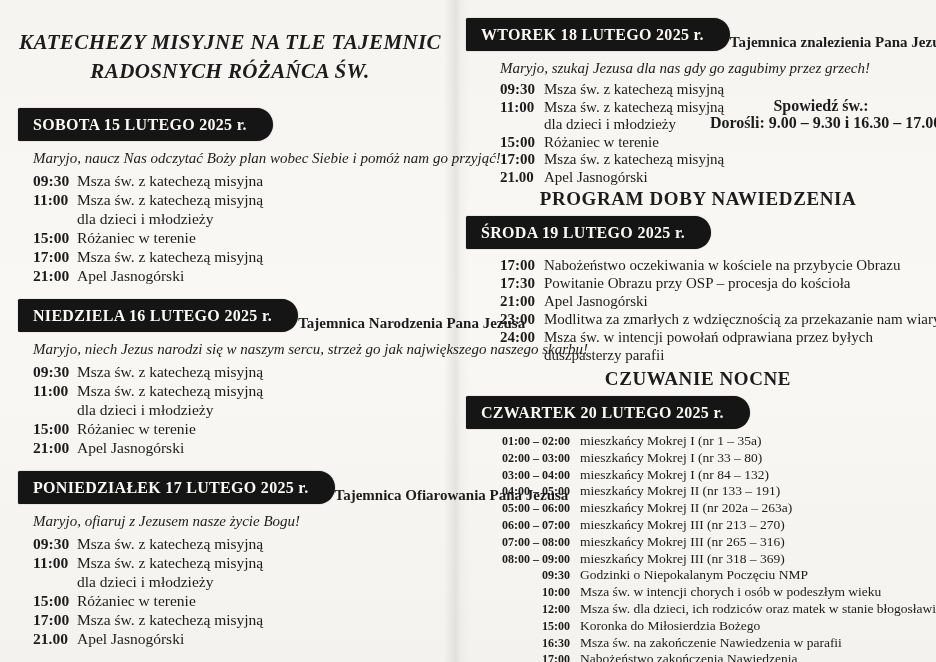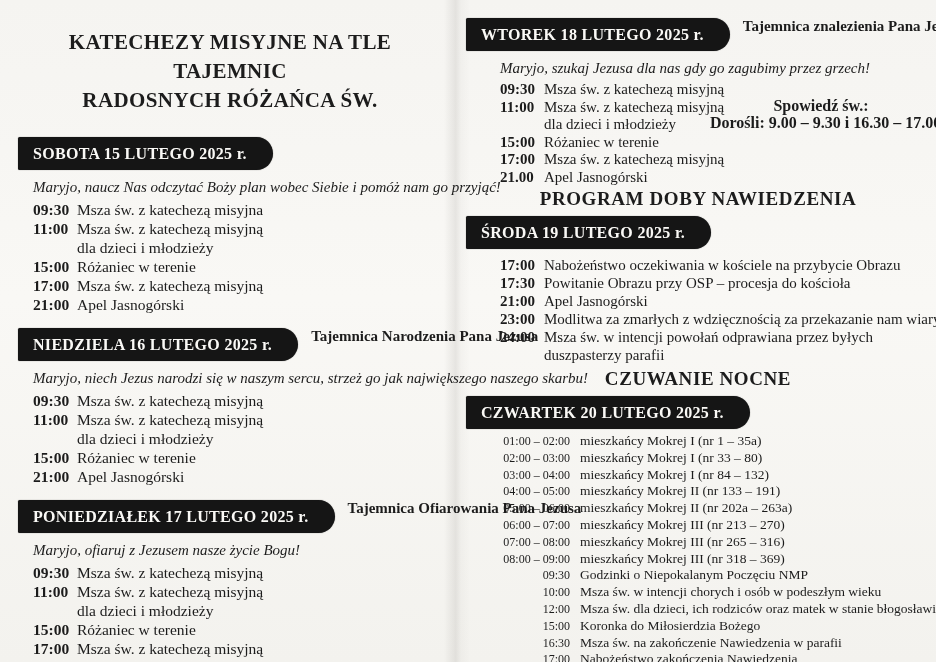--- a/index.html
+++ b/index.html
@@ -10,24 +10,24 @@
     color:#1c1c1c;
   }
   .fold {
     position:absolute; left:444px; top:0; width:26px; height:662px;
     background: linear-gradient(90deg, rgba(0,0,0,0) 0%, rgba(70,64,58,0.10) 45%, rgba(70,64,58,0.03) 65%, rgba(0,0,0,0) 100%);
     pointer-events:none;
   }
   .col-left  { position:absolute; left:0;   top:0; width:460px; padding-top:28px; box-sizing:border-box; }
   .col-right { position:absolute; left:460px; top:0; width:476px; padding-top:18px; box-sizing:border-box; }
 
-  .title { text-align:center; font-weight:bold; font-size:21px; line-height:1.38; letter-spacing:0.4px; margin:0 12px 22px 12px; }
+  .title { text-align:center; font-weight:bold; font-size:21px; line-height:1.38; letter-spacing:0.4px; margin:0 12px 22px 12px;font-style:italic; }
 
   .day { margin-bottom:14px; }
-  .badge-row { display:flex; align-items:flex-start; gap:13px; margin-bottom:7px; }
+  .badge-row { display:flex; align-items:flex-end; margin-bottom:7px; }
   .col-left  .badge-row { padding-left:18px; }
   .col-right .badge-row { padding-left:6px; }
   .badge {
     background:#151515; color:#faf9f6; font-weight:bold; font-size:16px; letter-spacing:0.3px;
     height:33px; line-height:33px; padding:0 26px 0 15px;
     border-radius:2px 18px 18px 2px; white-space:nowrap;
     box-shadow: 0 0 1px rgba(0,0,0,0.6);
   }
   .mystery { font-weight:bold; font-size:15px; white-space:nowrap; }
   .motto { font-style:italic; font-size:15px; line-height:20px; margin:0 0 3px 33px; white-space:nowrap; }
@@ -47,21 +47,21 @@
   .sec-wed .row { line-height:18px; }
 
   .confession {
     position:absolute; top:98px; left:710px; width:222px;
     text-align:center; font-weight:bold; font-size:16px; line-height:16.5px;
   }
   .confession .c-line { white-space:nowrap; }
 
   .vigil-rows { margin-left:0; }
   .vigil-row { display:flex; font-size:13.5px; line-height:15.8px; align-items:baseline; }
-  .vigil-row .t { font-weight:normal; font-size:12px; width:110px; text-align:right; padding-right:10px; flex:none; }
+  .vigil-row .t { font-weight:bold; font-size:12px; width:110px; text-align:right; padding-right:10px; flex:none; }
   .vigil-row .d { white-space:nowrap; }
   .sec-thu .badge-row { margin-bottom:4px; }
 </style>
 </head>
 <body>
 
 <div class="page">
   <div class="fold"></div>
 
   <div class="col-left">

